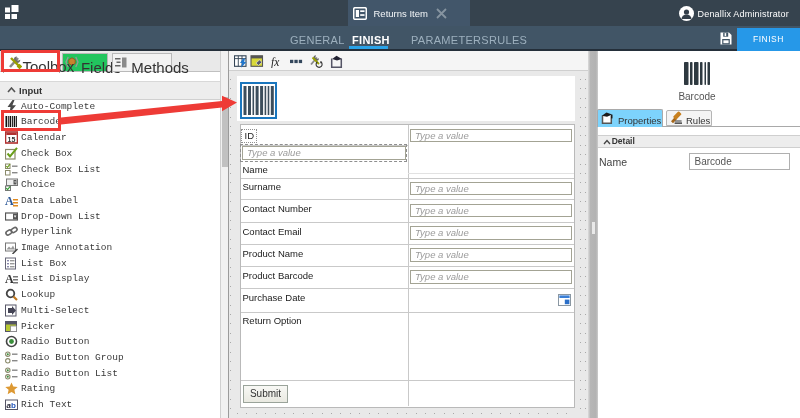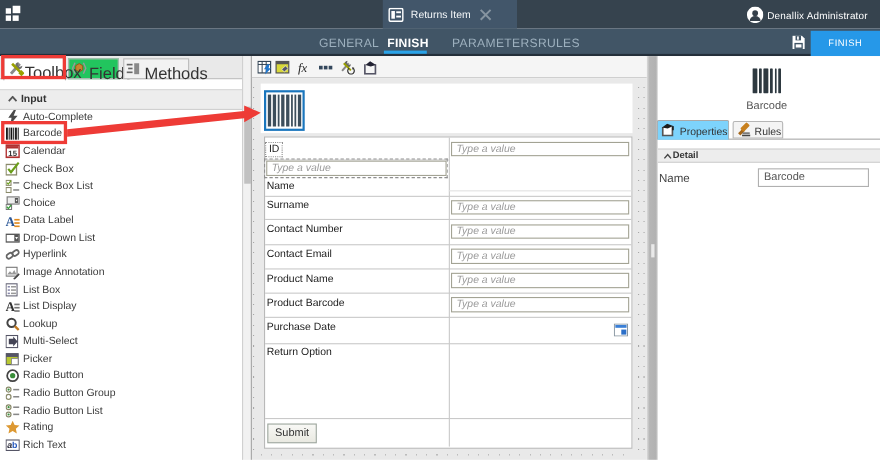--- a/index.html
+++ b/index.html
@@ -23,21 +23,21 @@
   #lpanel{left:0;top:50.5px;width:220px;height:367.5px;background:#fff;}
   #ltabstrip{left:0;top:50.5px;width:220px;height:21.5px;background:#e9e9e9;border-bottom:1px solid #c0c0c0;box-sizing:border-box;}
   .ltab{position:absolute;box-sizing:border-box;font-size:15px;color:#333;}
   #tab-toolbox{left:3px;top:52px;width:57px;height:20.5px;background:#fff;border:1px solid #aaa;border-bottom:none;z-index:2;}
   #tab-fields{left:61.9px;top:52.7px;width:46px;height:19.3px;background:#22c55e;border:1px solid #b9b9b9;}
   #tab-methods{left:111.8px;top:52.7px;width:60.3px;height:19.3px;background:#f2f2f2;border:1px solid #b9b9b9;}
   .redrect{position:absolute;border:3px solid #ee3b36;z-index:5;box-sizing:border-box;}
   #inputhdr{left:0;top:81px;width:220px;height:18.5px;background:#ededed;border-top:1px solid #d8d8d8;border-bottom:1px solid #d0d0d0;
             font-size:9.5px;font-weight:bold;color:#333;line-height:18.5px;box-sizing:border-box;}
   .litem{position:absolute;left:0;width:219px;height:15.7px;font-size:9.5px;color:#3a3a3a;line-height:15.7px;}
-  .litem .lbl{position:absolute;left:21px;top:0;}
+  .litem .lbl{position:absolute;left:21px;top:0;font-family:Liberation Mono, monospace;}
   .licon{position:absolute;left:5px;top:1px;width:13px;height:13px;}
   
   #lscroll{left:220px;top:50.5px;width:8px;height:367.5px;background:#f1f1f1;border-left:1px solid #d0d0d0;box-sizing:border-box;}
   #lthumb{left:221.5px;top:97px;width:6px;height:70px;background:#c1c1c1;}
   #canvasborder{left:228px;top:50.5px;width:1px;height:367.5px;background:#9b9b9b;}
   
   #ctoolbar{left:229px;top:50.5px;width:359px;height:20px;background:#f5f5f5;border-bottom:1px solid #cfcfcf;box-sizing:border-box;}
   #cbody{left:229px;top:70.5px;width:359px;height:347.5px;background:#e9e9e9;}
   #toprow{left:236.5px;top:75.5px;width:338.5px;height:45.5px;background:#fff;}
   #bcctrl{left:240px;top:82px;width:33px;height:33px;background:#fff;border:2px solid #1a76bd;}

